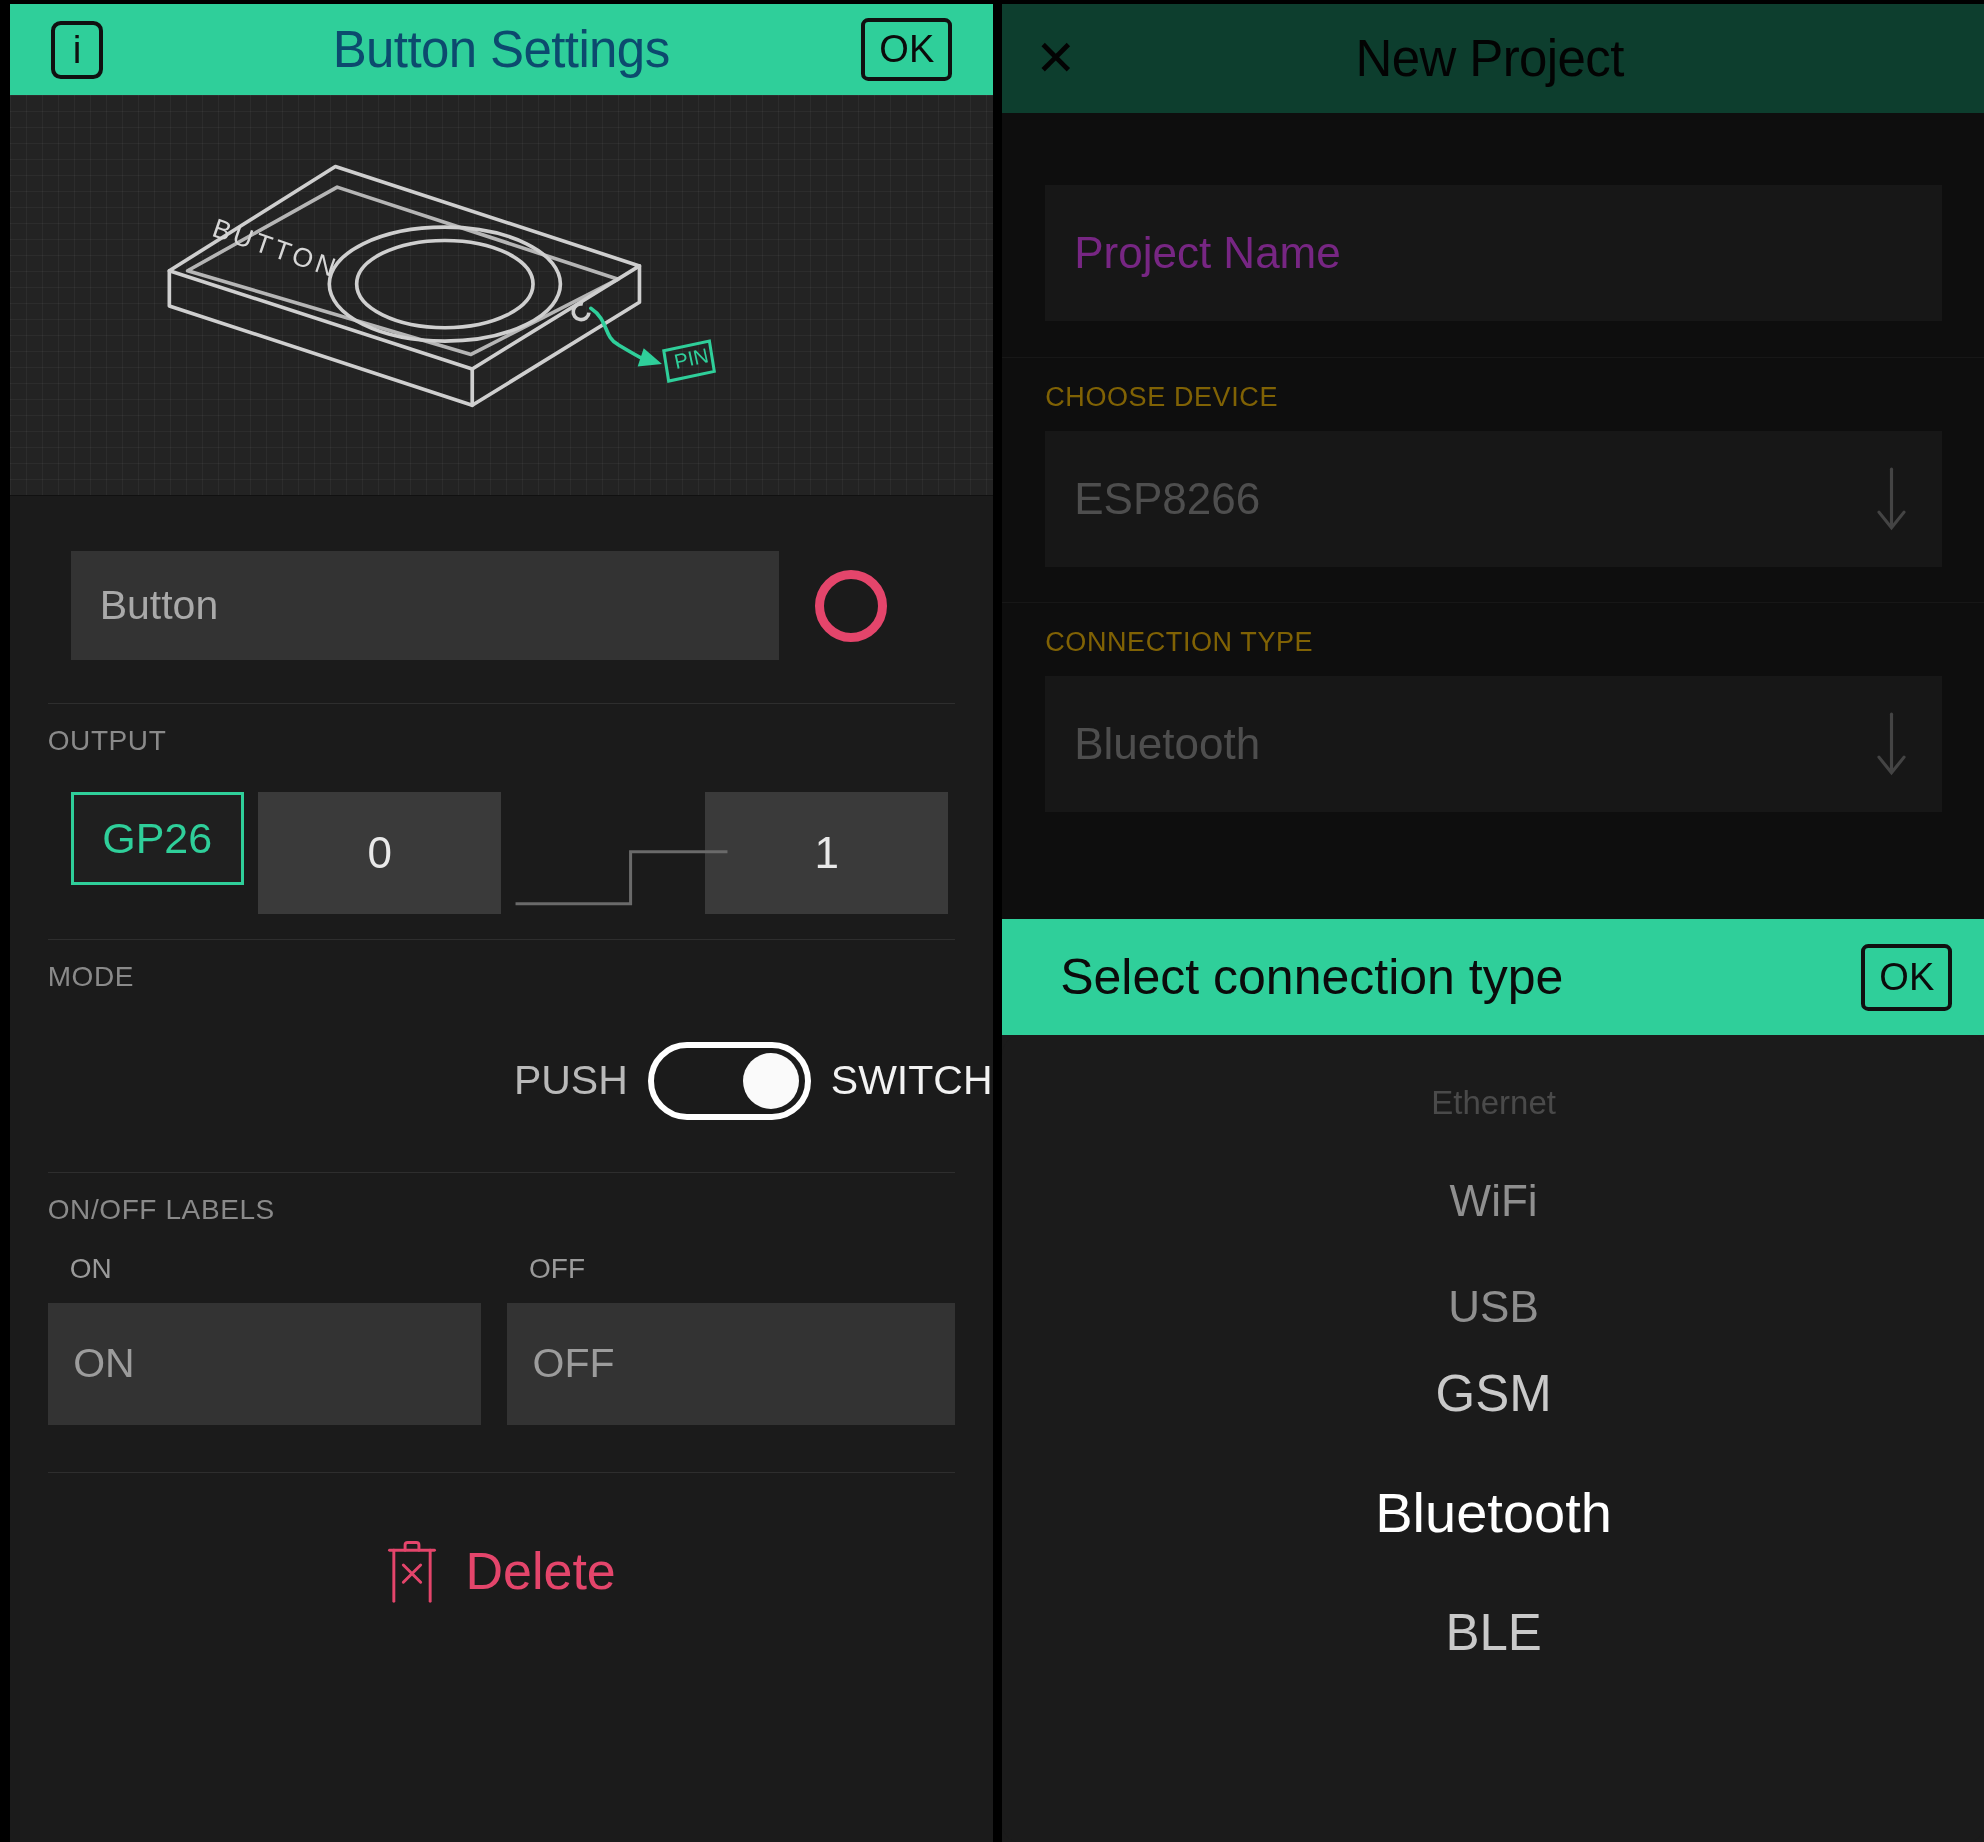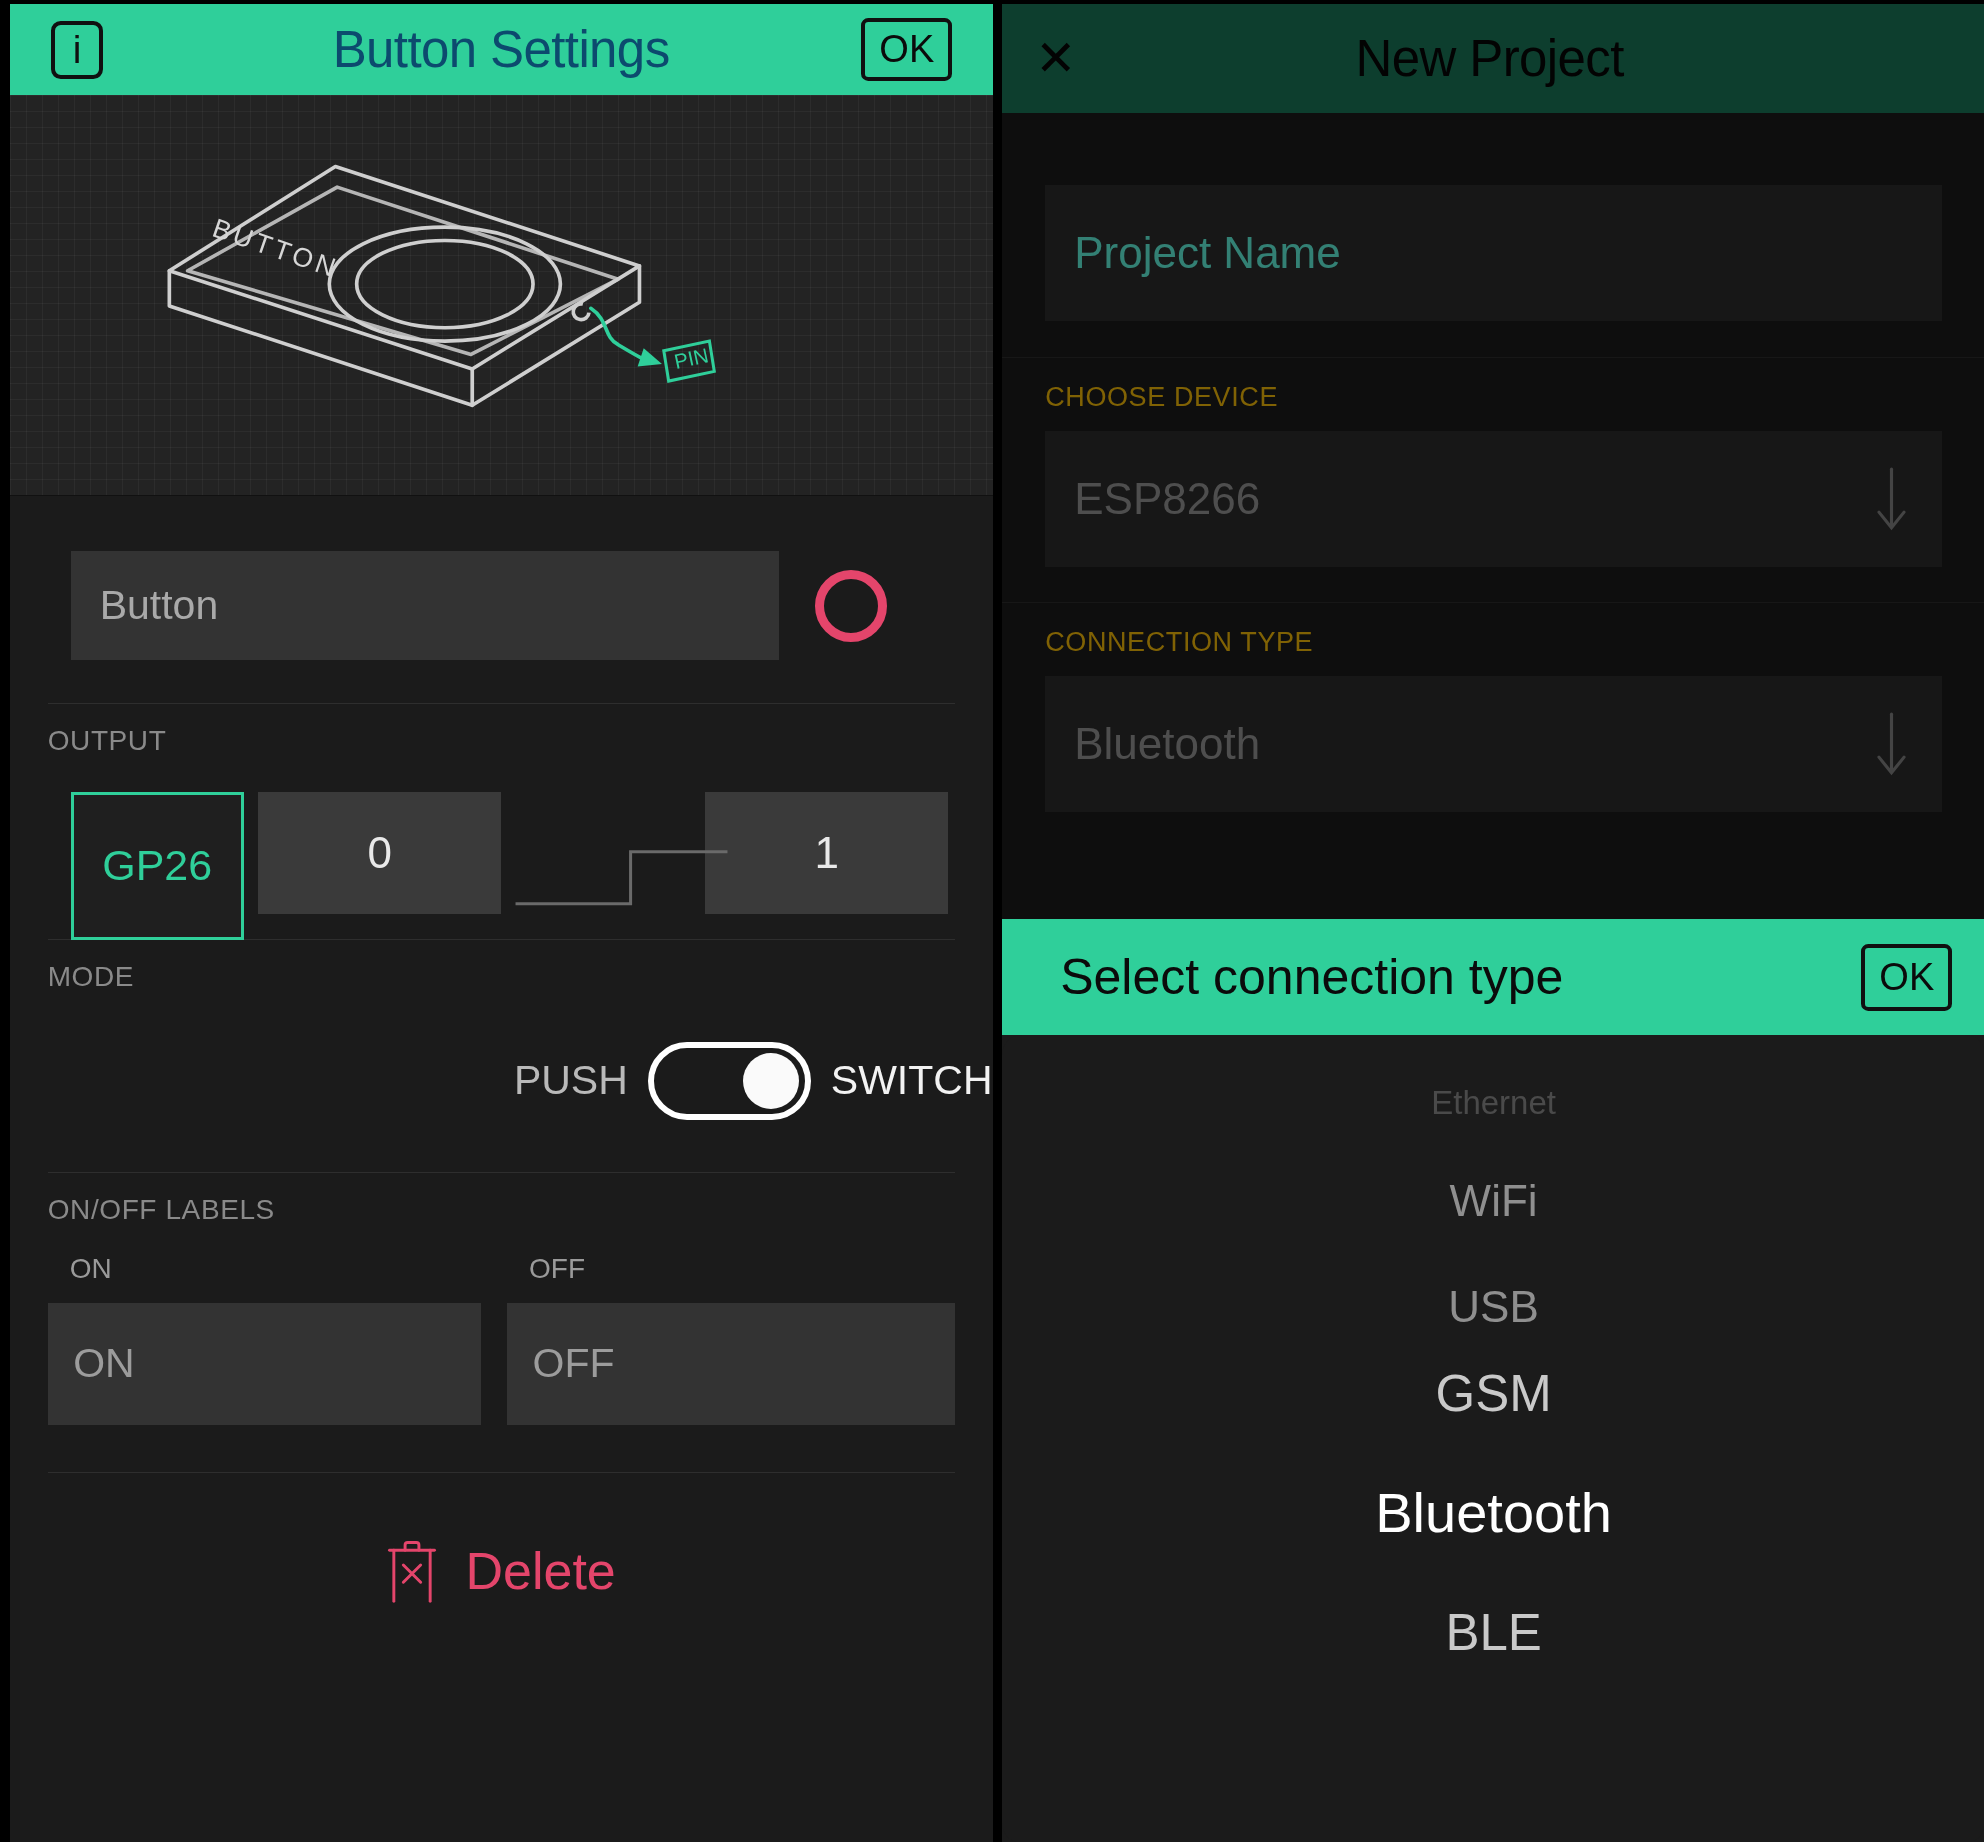--- a/index.html
+++ b/index.html
@@ -77,21 +77,21 @@
     font-size: 28px; color: #8a8a8a; letter-spacing: 0.6px;
     padding: 20.7px 0 0 38px;
   }
 
   
   .output-row {
     display: flex; align-items: flex-start;
     padding: 35px 0 36px 61px; position: relative; height: 182px;
   }
   .pin-box {
-    width: 173px; height: 148px; border: 3.6px solid #2fcf9a; background:#1f1f1f;
+    width: 173px; height: 93px; border: 3.6px solid #2fcf9a; background:#1f1f1f;
     display: flex; align-items: center; justify-content: center;
     color: #2fcf9a; font-size: 43px;
   }
   .val-box {
     width: 243px; height: 122px; background: #3a3a3a;
     display: flex; align-items: center; justify-content: center;
     color: #e9e9e9; font-size: 44px;
   }
   .val-box.zero { margin-left: 14.6px; }
   .val-box.one  { margin-left: 204px; }
@@ -153,21 +153,21 @@
   .rtopbar-title {
     position: absolute; left: 0; right: 8px; text-align: center;
     font-size: 51px; color: #0b0b0b; letter-spacing: -0.6px;
   }
 
   .rbody { position: relative; }
   .field {
     margin: 0 43px; height: 136px; background: #2a2a2a;
     display: flex; align-items: center; padding: 0 29px;
   }
-  .field .val { font-size: 44px; color: #5eead4; }
+  .field .val { font-size: 44px; color: #d946ef; }
   .field .val.lighter { color: #8e8e8e; }
   .arrow-down { margin-left: auto; }
   .rsection-label {
     font-size: 27px; color: #eab308; letter-spacing: 0.6px;
     padding: 24px 0 18px 43px;
   }
   .rdivider { height: 1.2px; background: #2a2a2a; margin: 0 0 0 0; }
 
   .sel-bar {
     position: absolute; left: 0; right: 0; top: 915px; height: 116px;

